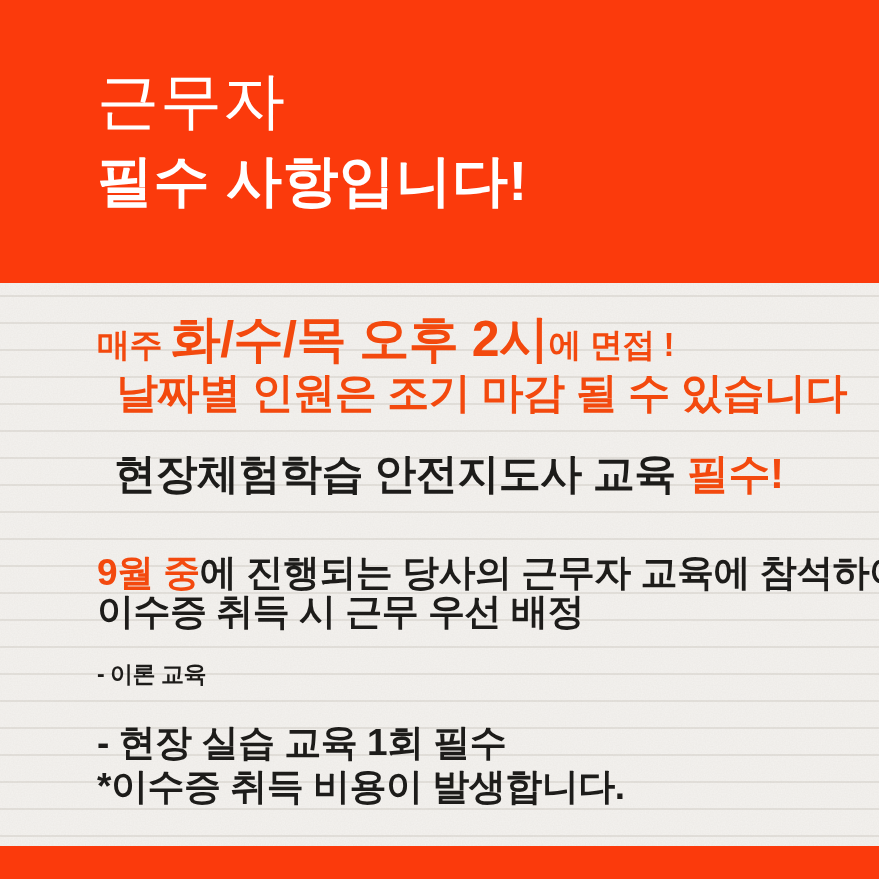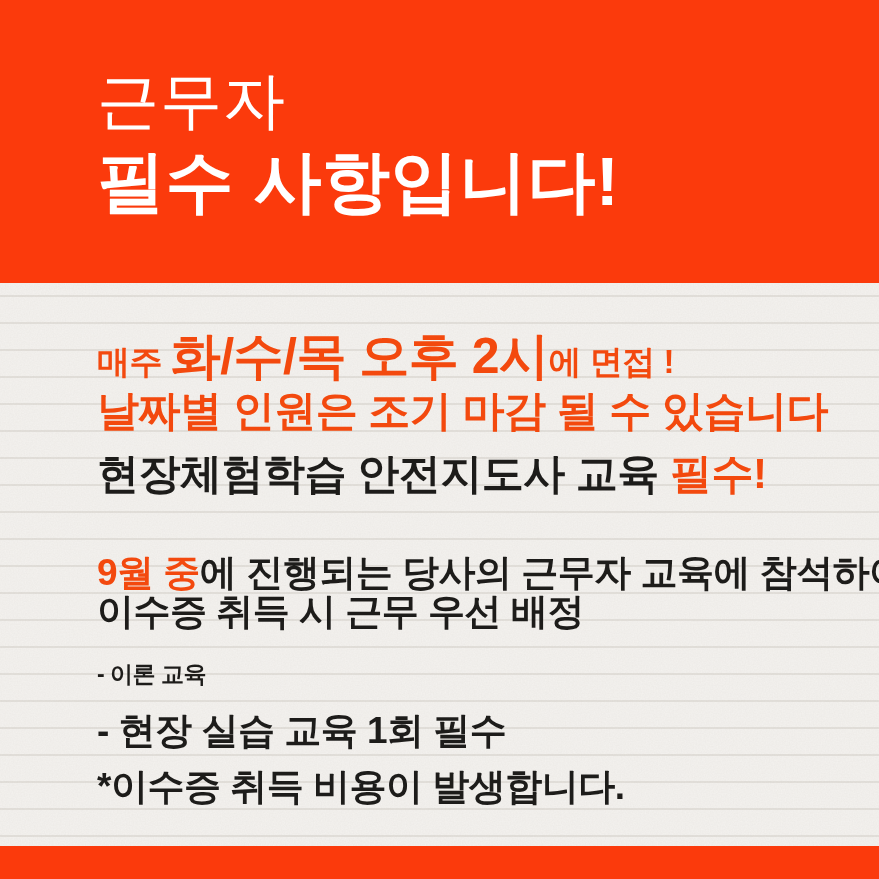--- a/index.html
+++ b/index.html
@@ -46,42 +46,42 @@
     color: #ffffff;
     white-space: nowrap;
   }
   .title .t1 {
     font-size: 62px;
     line-height: 78px;
     font-weight: 500;
     letter-spacing: 1px;
   }
   .title .t2 {
-    font-size: 68px;
+    font-size: 56px;
     line-height: 82px;
     font-weight: 800;
     letter-spacing: 0.5px;
   }
 
   .line {
     position: absolute;
     left: 97px;
     margin: 0;
     font-weight: 800;
     white-space: nowrap;
     line-height: 1.05;
     letter-spacing: -0.5px;
   }
   .or { color: #f3490e; }
   .bk { color: #1d1c1a; }
 
-  .l1 { top: 330px; font-size: 33px; }
+  .l1 { top: 313px; font-size: 33px; }
   .l1 .big { font-size: 50px; }
-  .l2 { top: 389px; font-size: 42px; }
-  .l3 { top: 452px; font-size: 42px; }
+  .l2 { top: 371px; font-size: 42px; margin-left: 19px; }
+  .l3 { top: 452px; font-size: 42px; margin-left: 17px; }
   .l4 { top: 554px; font-size: 37px; }
   .l5 { top: 593px; font-size: 37px; }
   .l6 { top: 662px; font-size: 23px; }
   .l7 { top: 712px; font-size: 37px; }
   .l8 { top: 768px; font-size: 37px; }
 </style>
 </head>
 <body>
 
 <div class="canvas">
@@ -111,21 +111,21 @@
     <p class="line l2 or" style="color: rgb(243, 73, 14);">날짜별 인원은 조기 마감 될 수 있습니다</p>
 
     <p class="line l3"><span class="bk" style="color: rgb(29, 28, 26);">현장체험학습 안전지도사 교육 </span><span class="or" style="color: rgb(243, 73, 14);">필수!</span></p>
 
     <p class="line l4"><span class="or" style="color: rgb(243, 73, 14);">9월 중</span><span class="bk" style="color: rgb(29, 28, 26);">에 진행되는 당사의 근무자 교육에 참석하여</span></p>
 
     <p class="line l5 bk" style="color: rgb(29, 28, 26);">이수증 취득 시 근무 우선 배정</p>
 
     <p class="line l6 bk" style="color: rgb(29, 28, 26);">- 이론 교육</p>
 
-    <p class="line l7 bk" style="color: rgb(29, 28, 26);">- 현장 실습 교육 1회 필수</p>
+    <p class="line l7 bk" style="color: rgb(29, 28, 26); margin-top: 12px;">- 현장 실습 교육 1회 필수</p>
 
     <p class="line l8 bk" style="color: rgb(29, 28, 26);">*이수증 취득 비용이 발생합니다.</p>
 
   </main>
 
   <footer class="band bottom" style="background: rgb(251, 58, 12);"></footer>
 
 </div>
 
 </body></html>

